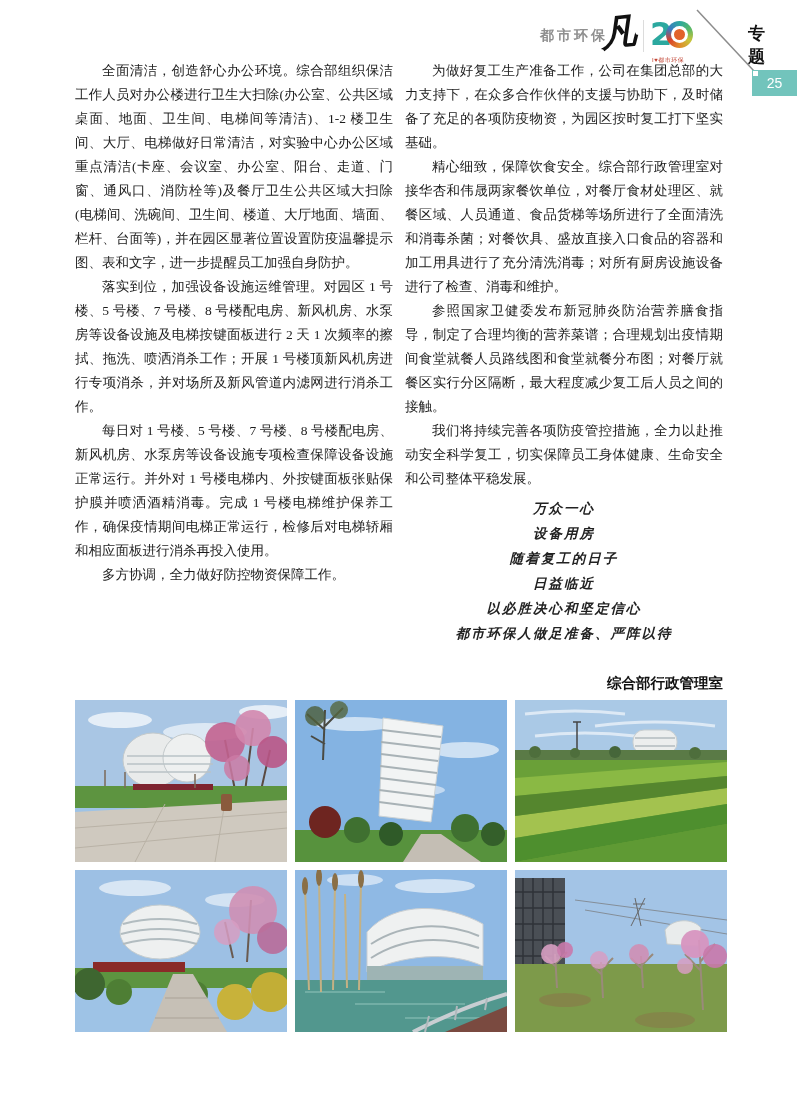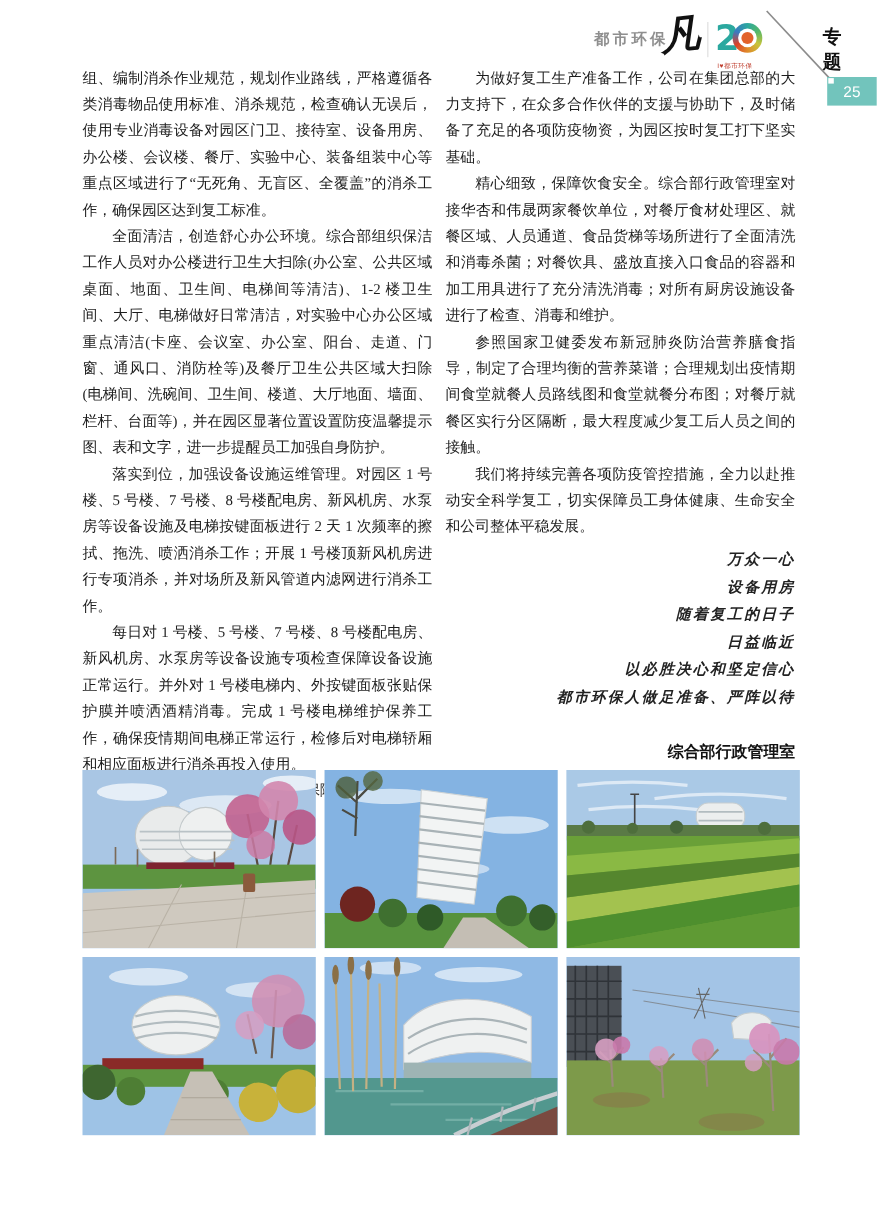--- a/index.html
+++ b/index.html
@@ -26,21 +26,21 @@
     align-items:center;justify-content:center;}
   .page-num::before{content:"";position:absolute;left:1px;top:1px;width:5px;height:5px;background:#fff;}
 
   
   .col{position:absolute;top:59px;width:318px;}
   .col-left{left:75px;}
   .col-right{left:405px;}
   .body-p{margin:0;font-size:13.5px;line-height:24px;text-align:justify;text-indent:2em;
     font-family:"Liberation Serif",serif;color:#1c1c1c;}
   .body-p.no-indent{text-indent:0;}
-  .poem{margin-top:5px;text-align:right;font-style:italic;font-weight:600;
+  .poem{margin-top:5px;text-align:center;font-style:italic;font-weight:600;
     font-size:13.5px;line-height:25px;letter-spacing:2px;color:#222;}
   .signature{margin-top:28px;text-align:right;font-family:"Liberation Sans",sans-serif;
     font-weight:700;font-size:14.5px;color:#111;}
 
   
   .photo-grid{position:absolute;left:75px;top:700px;display:grid;
     grid-template-columns:repeat(3,212px);grid-auto-rows:162px;gap:8px;}
   .photo{width:212px;height:162px;overflow:hidden;background:#9ec3e6;}
   .photo svg{display:block;}
 </style>
@@ -61,21 +61,20 @@
     </span>
   </div>
   <div class="tagline">I♥都市环保</div>
   <svg class="diag" width="70" height="68">
     <line x1="5" y1="2" x2="62" y2="63" stroke="#8c8c8c" stroke-width="1.5"></line>
   </svg>
   <div class="section-label">专题</div>
   <div class="page-num">25</div>
 
   <div class="col col-left">
-    <p class="body-p no-indent">组、编制消杀作业规范，规划作业路线，严格遵循各类消毒物品使用标准、消杀规范，检查确认无误后，使用专业消毒设备对园区门卫、接待室、设备用房、办公楼、会议楼、餐厅、实验中心、装备组装中心等重点区域进行了“无死角、无盲区、全覆盖”的消杀工作，确保园区达到复工标准。</p>
     <p class="body-p">全面清洁，创造舒心办公环境。综合部组织保洁工作人员对办公楼进行卫生大扫除(办公室、公共区域桌面、地面、卫生间、电梯间等清洁)、1-2 楼卫生间、大厅、电梯做好日常清洁，对实验中心办公区域重点清洁(卡座、会议室、办公室、阳台、走道、门窗、通风口、消防栓等)及餐厅卫生公共区域大扫除(电梯间、洗碗间、卫生间、楼道、大厅地面、墙面、栏杆、台面等)，并在园区显著位置设置防疫温馨提示图、表和文字，进一步提醒员工加强自身防护。</p>
     <p class="body-p">落实到位，加强设备设施运维管理。对园区 1 号楼、5 号楼、7 号楼、8 号楼配电房、新风机房、水泵房等设备设施及电梯按键面板进行 2 天 1 次频率的擦拭、拖洗、喷洒消杀工作；开展 1 号楼顶新风机房进行专项消杀，并对场所及新风管道内滤网进行消杀工作。</p>
     <p class="body-p">每日对 1 号楼、5 号楼、7 号楼、8 号楼配电房、新风机房、水泵房等设备设施专项检查保障设备设施正常运行。并外对 1 号楼电梯内、外按键面板张贴保护膜并喷洒酒精消毒。完成 1 号楼电梯维护保养工作，确保疫情期间电梯正常运行，检修后对电梯轿厢和相应面板进行消杀再投入使用。</p>
     <p class="body-p">多方协调，全力做好防控物资保障工作。</p>
   </div>
 
   <div class="col col-right">
     <p class="body-p">为做好复工生产准备工作，公司在集团总部的大力支持下，在众多合作伙伴的支援与协助下，及时储备了充足的各项防疫物资，为园区按时复工打下坚实基础。</p>
     <p class="body-p">精心细致，保障饮食安全。综合部行政管理室对接华杏和伟晟两家餐饮单位，对餐厅食材处理区、就餐区域、人员通道、食品货梯等场所进行了全面清洗和消毒杀菌；对餐饮具、盛放直接入口食品的容器和加工用具进行了充分清洗消毒；对所有厨房设施设备进行了检查、消毒和维护。</p>
     <p class="body-p">参照国家卫健委发布新冠肺炎防治营养膳食指导，制定了合理均衡的营养菜谱；合理规划出疫情期间食堂就餐人员路线图和食堂就餐分布图；对餐厅就餐区实行分区隔断，最大程度减少复工后人员之间的接触。</p>

